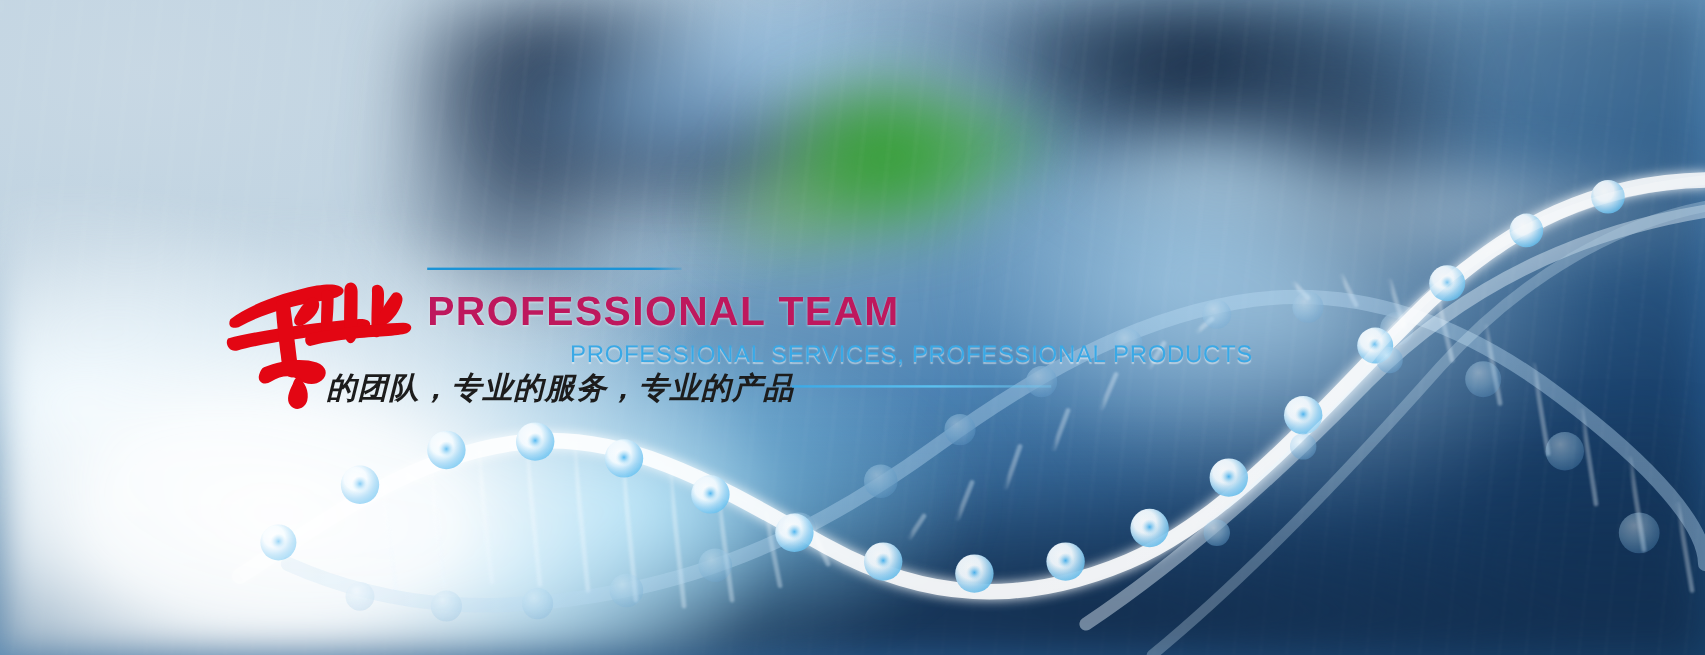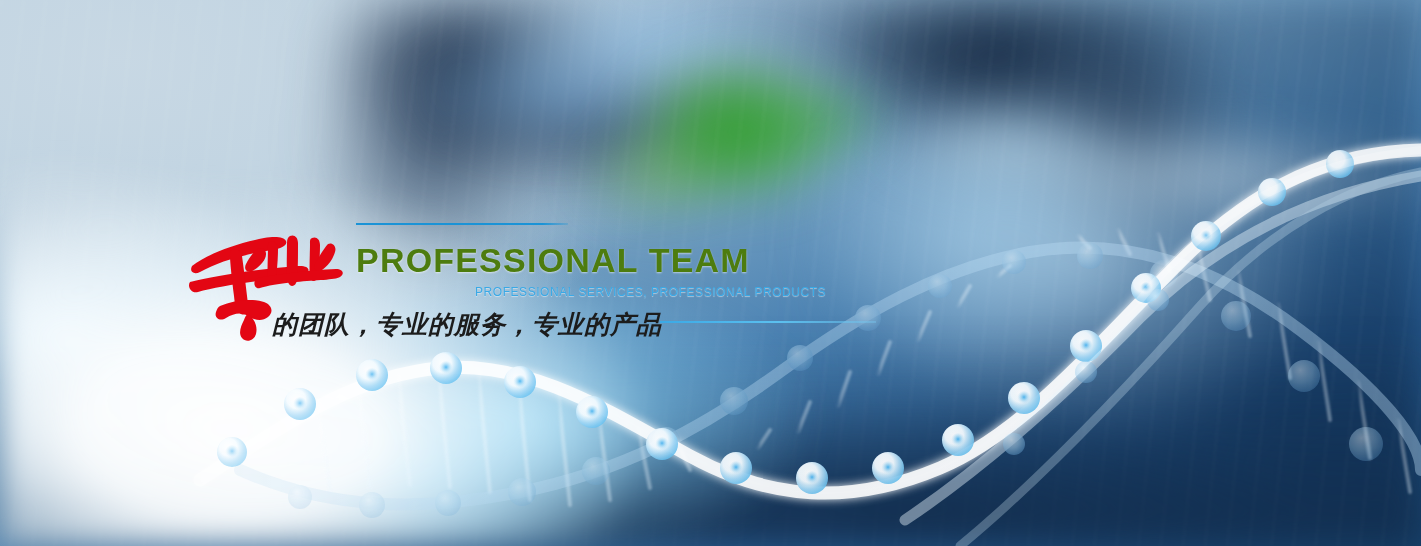--- a/index.html
+++ b/index.html
@@ -120,30 +120,30 @@
     width:212px; height:2px;
     background:linear-gradient(to right,#1b93d6 0%, #1b93d6 88%, rgba(27,147,214,0.25) 100%);
   }
 
   #heading {
     position:absolute;
     left:356px; top:243px;
     font-size:34px;
     font-weight:bold;
     letter-spacing:1.2px;
-    color:#4d7c0f;
+    color:#be185d;
     line-height:1;
     text-shadow:0 1px 2px rgba(255,255,255,0.55);
     white-space:nowrap;
   }
 
   #subheading {
     position:absolute;
     left:475px; top:286px;
-    font-size:12px;
+    font-size:20px;
     font-weight:normal;
     letter-spacing:0.55px;
     color:#3aa9e6;
     line-height:1;
     white-space:nowrap;
     text-shadow:0 1px 1px rgba(255,255,255,0.5);
   }
 
   #tagline-cn {
     position:absolute;

